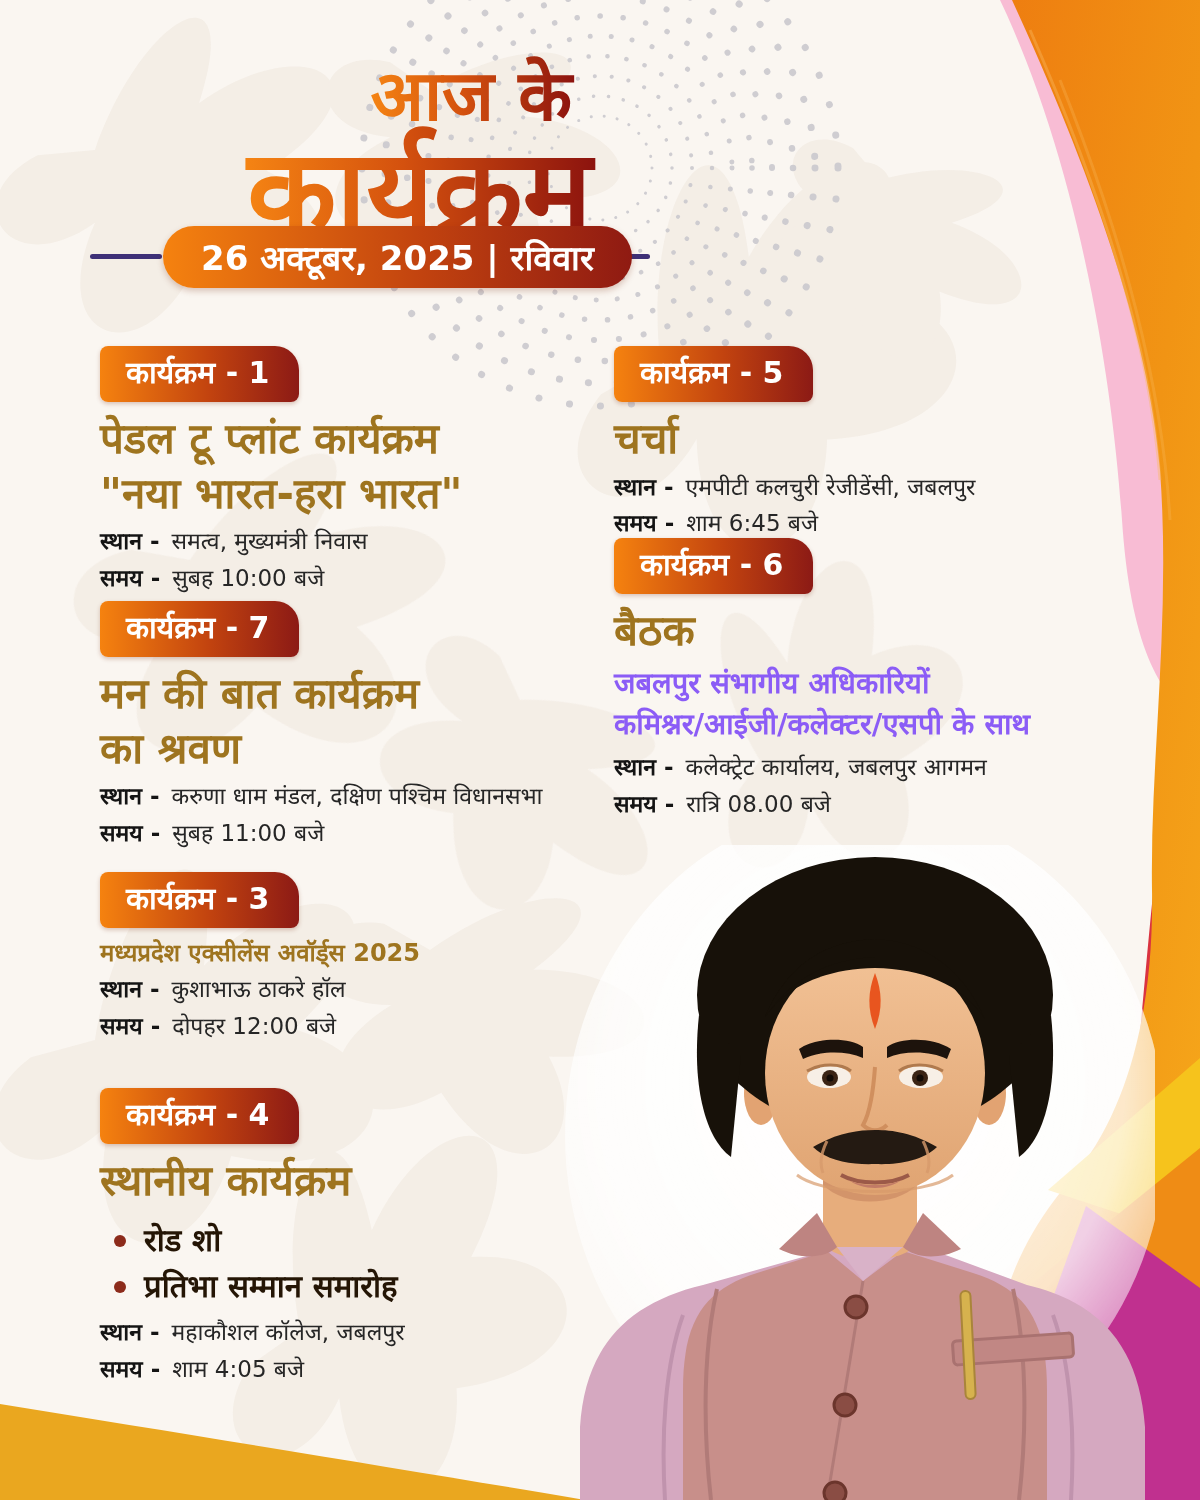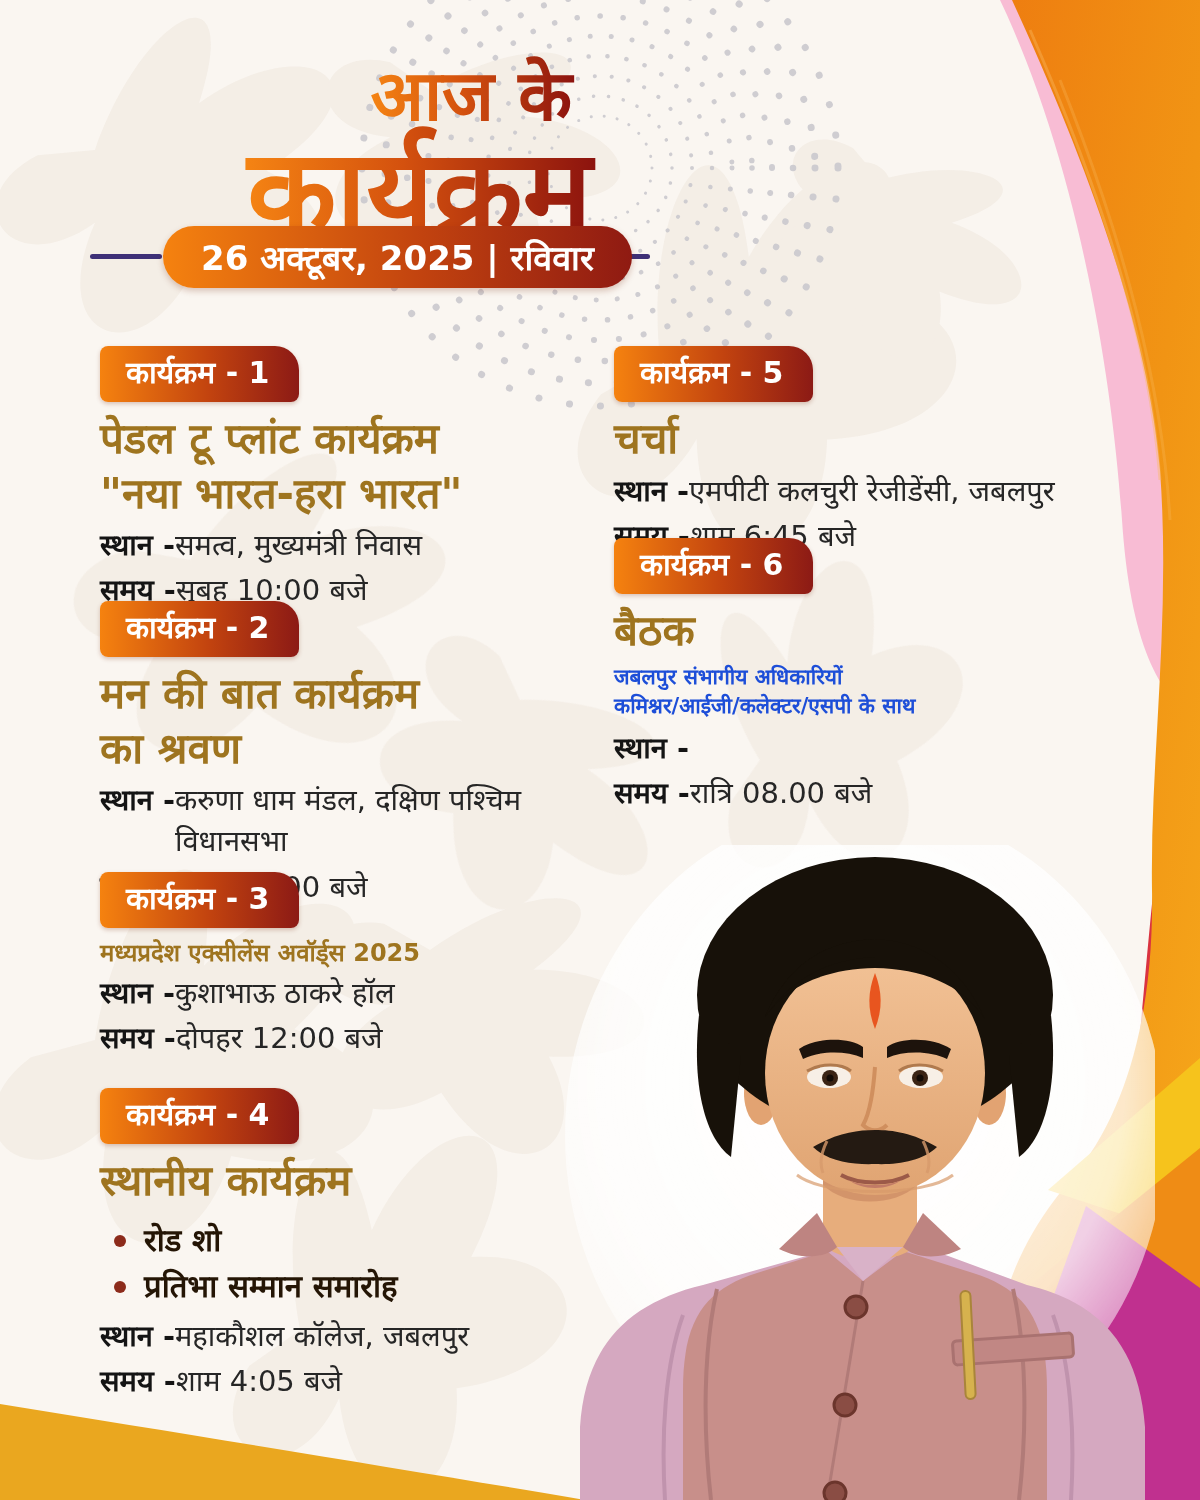--- a/index.html
+++ b/index.html
@@ -37,25 +37,25 @@
   .badge{
     display:inline-block;
     background:linear-gradient(90deg,#f5820f 0%,#c2430f 55%,#8c1a15 100%);
     color:#fff;font-weight:800;font-size:30px;line-height:1;
     padding:12px 30px 14px 26px;border-radius:8px 24px 8px 8px;
     margin-bottom:10px;white-space:nowrap;
     box-shadow:0 2px 4px rgba(120,40,10,.25);
   }
   .program-title{color:#9e741f;font-weight:800;font-size:42px;line-height:1.3;white-space:nowrap;}
   #p3 .program-title{font-size:24px;}
-  .info-line{display:flex;font-size:29px;line-height:1.42;margin-top:4px;white-space:nowrap;}
+  .info-line{display:flex;gap:12px;font-size:23px;line-height:1.42;margin-top:4px;white-space:nowrap;}
   .info-label{font-weight:800;color:#141414;flex:0 0 auto;}
   .info-value{color:#262626;font-weight:400;}
   .wrap .info-value{white-space:normal;max-width:372px;}
-  .subtitle-line{font-weight:800;color:#1d4ed8;font-size:21px;line-height:1.42;white-space:nowrap;}
+  .subtitle-line{font-weight:800;color:#8b5cf6;font-size:29px;line-height:1.42;white-space:nowrap;}
   .subtitle-wrap{margin:4px 0 6px 0;}
   ul.bullets{list-style:none;margin:10px 0 8px 0;padding:0 0 0 14px;}
   ul.bullets li{
     position:relative;font-size:31px;font-weight:800;color:#241505;
     line-height:1.38;padding-left:30px;margin-bottom:4px;
   }
   ul.bullets li::before{
     content:"";position:absolute;left:0;top:16px;width:12px;height:12px;
     border-radius:50%;background:#8c2b1b;
   }
@@ -146,21 +146,21 @@
       <span class="info-label">स्थान -</span>
       <span class="info-value">समत्व, मुख्यमंत्री निवास</span>
     </div>
     <div class="info-line">
       <span class="info-label">समय -</span>
       <span class="info-value">सुबह 10:00 बजे</span>
     </div>
   </div>
 
   <div class="program" id="p2">
-    <div class="badge">कार्यक्रम - 2</div>
+    <div class="badge">कार्यक्रम - 7</div>
     <div class="program-title">मन की बात कार्यक्रम</div>
     <div class="program-title">का श्रवण</div>
     <div class="info-line wrap">
       <span class="info-label">स्थान -</span>
       <span class="info-value">करुणा धाम मंडल, दक्षिण पश्चिम विधानसभा</span>
     </div>
     <div class="info-line">
       <span class="info-label">समय -</span>
       <span class="info-value">सुबह 11:00 बजे</span>
     </div>
@@ -211,20 +211,21 @@
 
   <div class="program" id="p6">
     <div class="badge">कार्यक्रम - 6</div>
     <div class="program-title">बैठक</div>
     <div class="subtitle-wrap">
       <div class="subtitle-line">जबलपुर संभागीय अधिकारियों</div>
       <div class="subtitle-line">कमिश्नर/आईजी/कलेक्टर/एसपी के साथ</div>
     </div>
     <div class="info-line">
       <span class="info-label">स्थान -</span>
+      <span class="info-value">कलेक्ट्रेट कार्यालय, जबलपुर आगमन</span>
     </div>
     <div class="info-line">
       <span class="info-label">समय -</span>
       <span class="info-value">रात्रि 08.00 बजे</span>
     </div>
   </div>
 
   <svg id="portrait" viewBox="0 0 590 655" aria-hidden="true">
     <defs>
       <linearGradient id="skinGrad" x1="0" y1="0" x2="0" y2="1">

